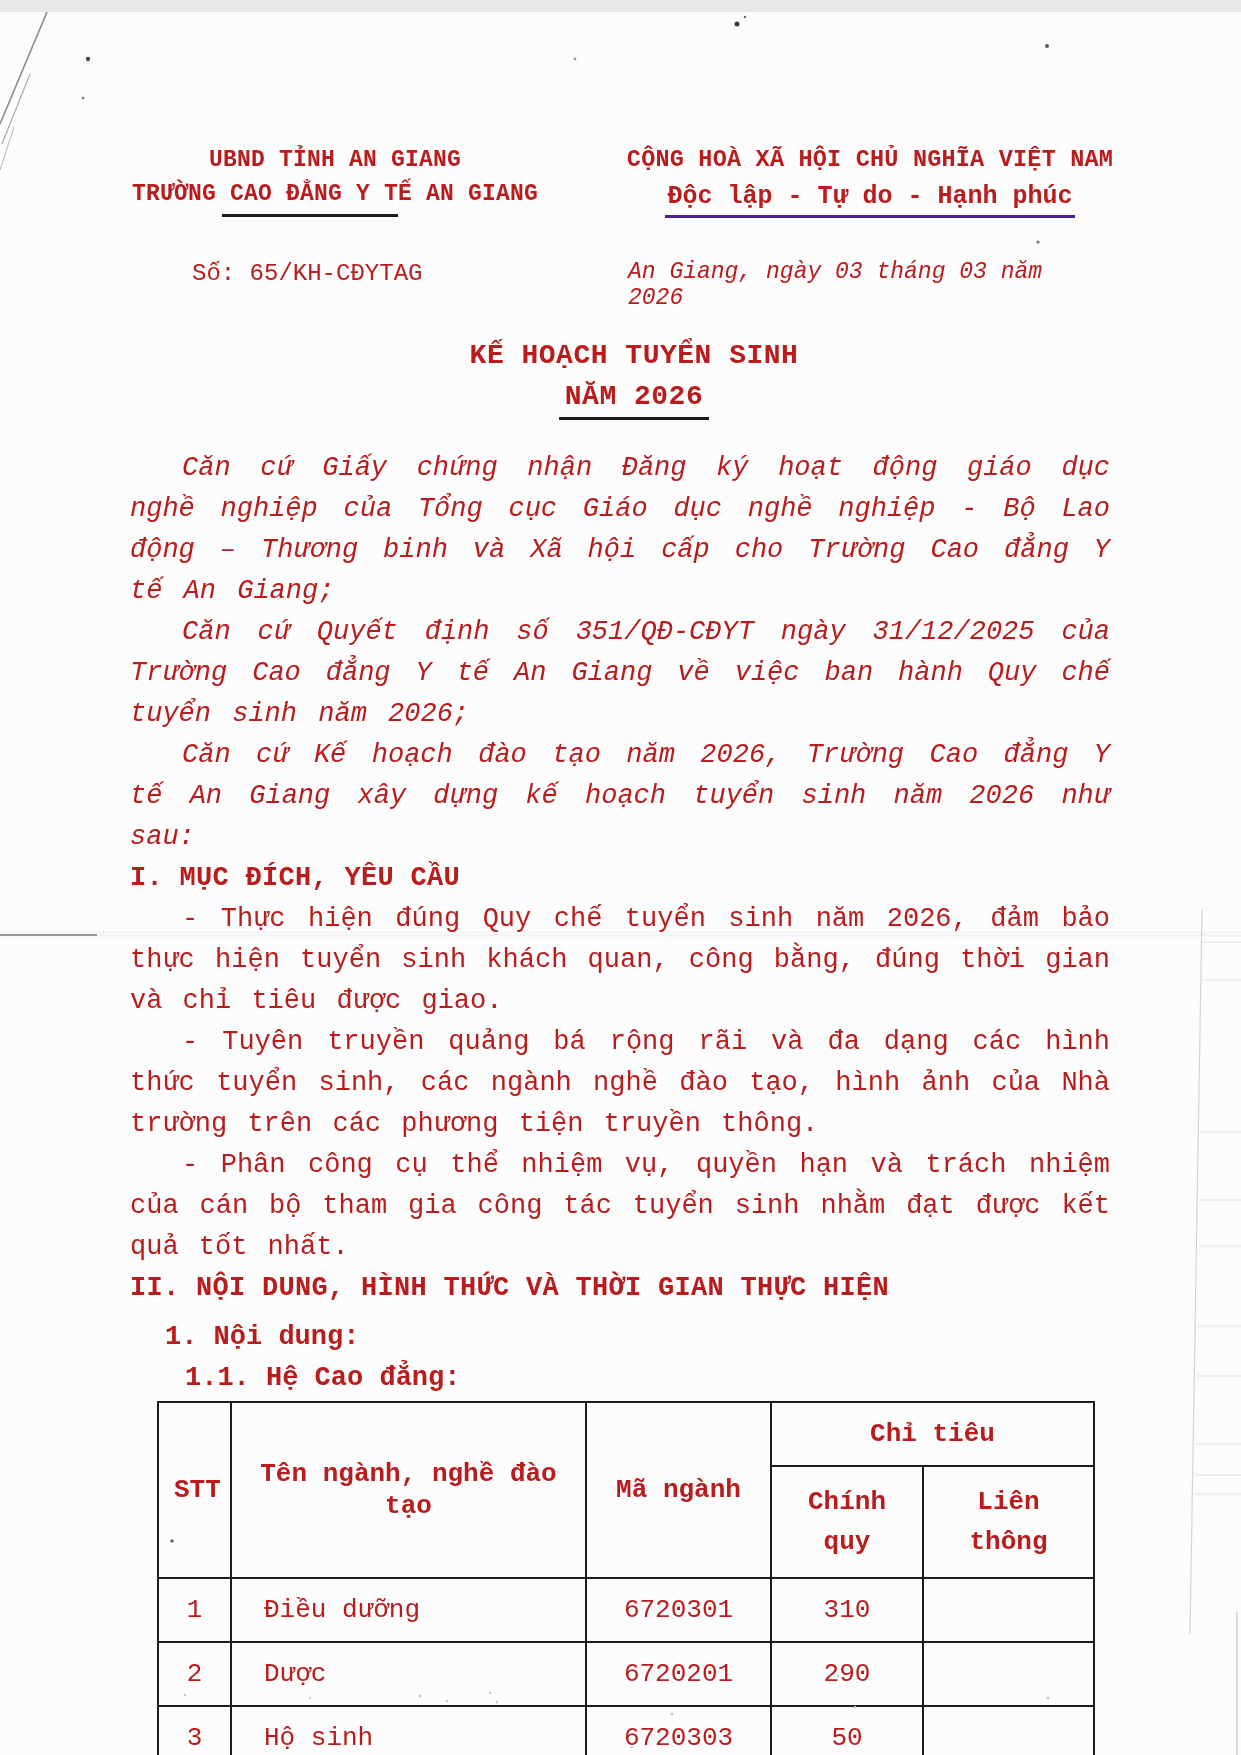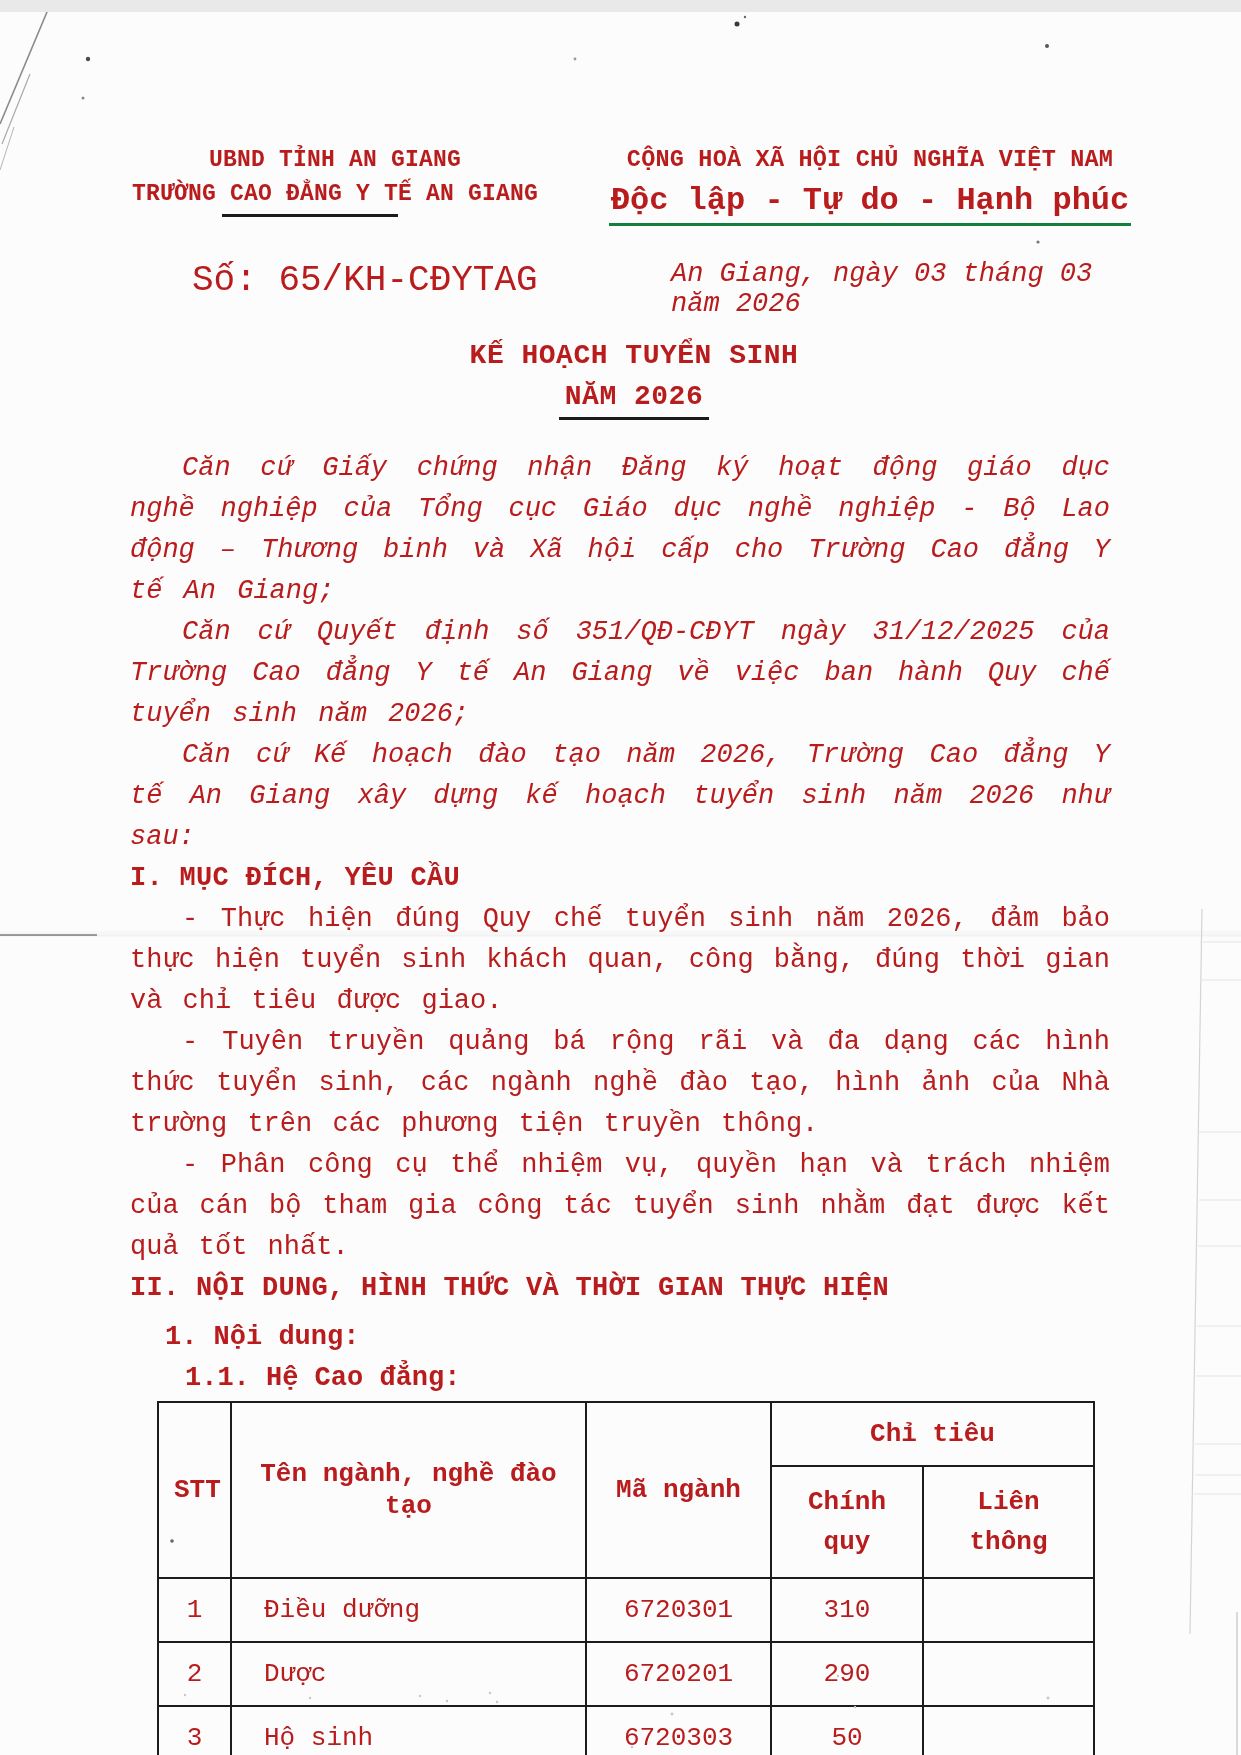--- a/index.html
+++ b/index.html
@@ -8,24 +8,24 @@
     background:#fcfcfc;overflow:hidden;
     font-family:Liberation Mono, monospace;
     color:#b91c1c;
   }
   
   .hdr-left{position:absolute;left:110px;top:131px;width:450px;text-align:center;
     font-weight:bold;font-size:23px;line-height:34px;letter-spacing:.2px;}
   .hdr-left .rule{width:176px;height:3px;background:#1b1b1b;margin:3px 0 0 112px;}
   .hdr-right{position:absolute;left:580px;top:131px;width:580px;text-align:center;}
   .hdr-right .l1{font-weight:bold;font-size:23.5px;line-height:34px;letter-spacing:.2px;}
-  .hdr-right .l2{display:inline-block;font-weight:bold;font-size:32px;margin-top:5px;
-    padding:0 2px 4px 2px;border-bottom:3px solid #15803d;}
-  .doc-number{position:absolute;left:192px;top:248px;font-size:36px;}
-  .place-date{position:absolute;left:671px;top:247px;width:460px;font-size:27px;font-style:italic;}
+  .hdr-right .l2{display:inline-block;font-weight:bold;font-size:25px;margin-top:5px;
+    padding:0 2px 4px 2px;border-bottom:3px solid #4c1d95;}
+  .doc-number{position:absolute;left:192px;top:248px;font-size:24px;}
+  .place-date{position:absolute;left:628px;top:247px;width:460px;font-size:23px;font-style:italic;}
   
   .title{position:absolute;left:26px;top:326px;width:1216px;text-align:center;
     font-weight:bold;font-size:28px;line-height:35px;letter-spacing:.5px;}
   .title .l2{display:inline-block;margin-top:6px;padding:0 6px 3px 6px;border-bottom:3px solid #1b1b1b;}
   
   .body{position:absolute;left:130px;top:436px;width:980px;font-size:27px;line-height:41px;}
   .body p{margin:0;}
   .preamble{font-style:italic;text-align:justify;text-indent:52px;word-spacing:5px;}
   .sec-head{font-weight:bold;letter-spacing:.3px;}
   .item{text-align:justify;text-indent:52px;word-spacing:4px;}

